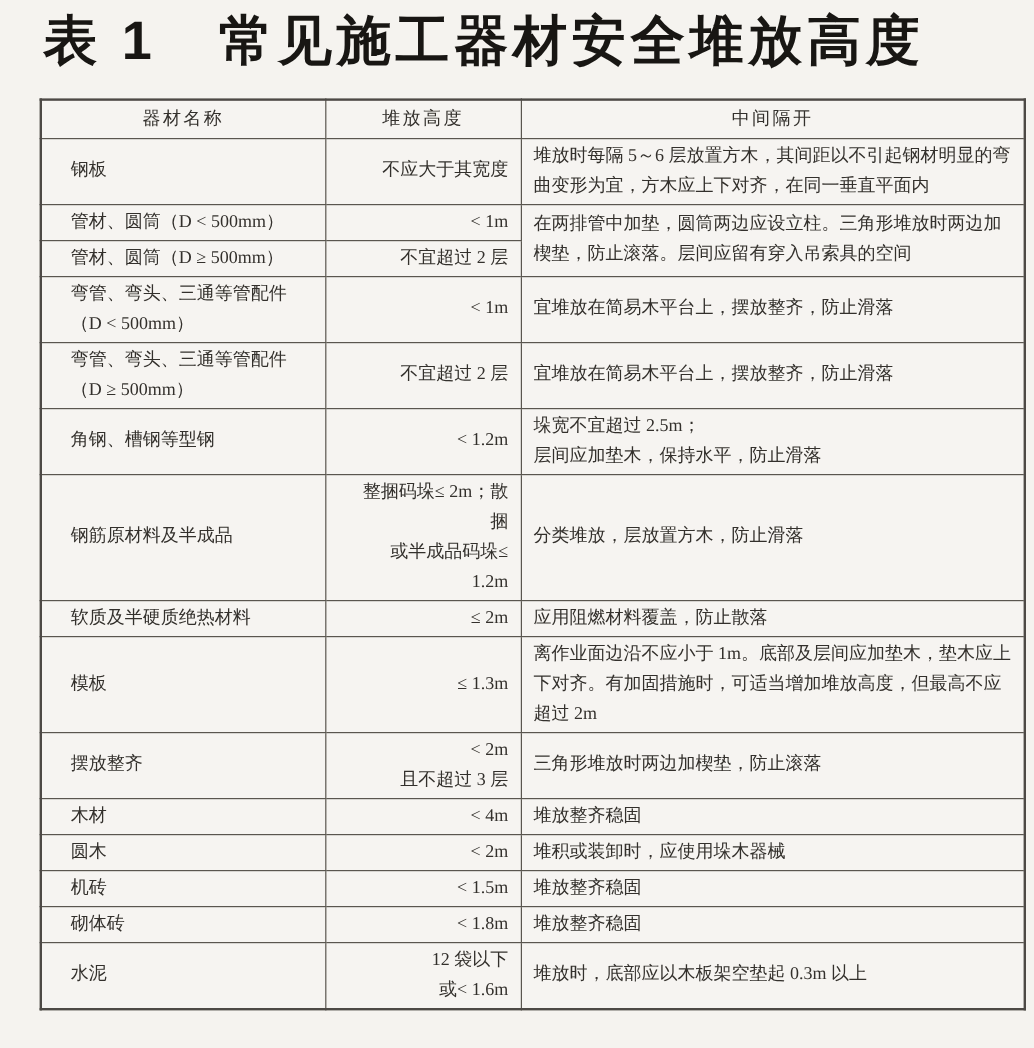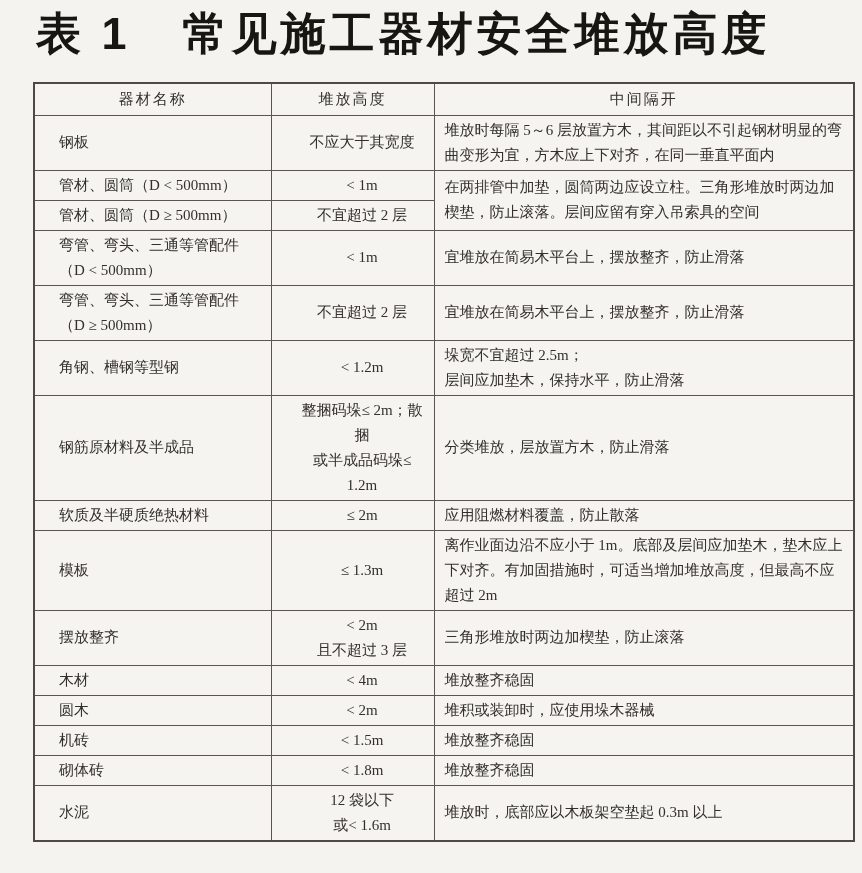--- a/index.html
+++ b/index.html
@@ -56,21 +56,21 @@
     padding: 2px 10px;
     color: #33302c;
   }
   thead th {
     height: 32px;
     text-align: center;
     padding: 2px 4px;
     letter-spacing: 2px;
   }
   td.cell-name   { text-align: left; padding-left: 24px; }
-  td.cell-height { text-align: center; padding-left: 29px; font-family: Liberation Serif, serif; }
+  td.cell-height { text-align: right; padding-left: 29px; font-family: Liberation Serif, serif; }
   td.cell-safety { text-align: left; }
   tr.r-single td { height: 29px; }
   tr.r-tall td   { height: 51px; }
   tr.r-xtall td  { height: 76px; }
 </style>
 </head>
 <body>
 
 <div class="page">
 

